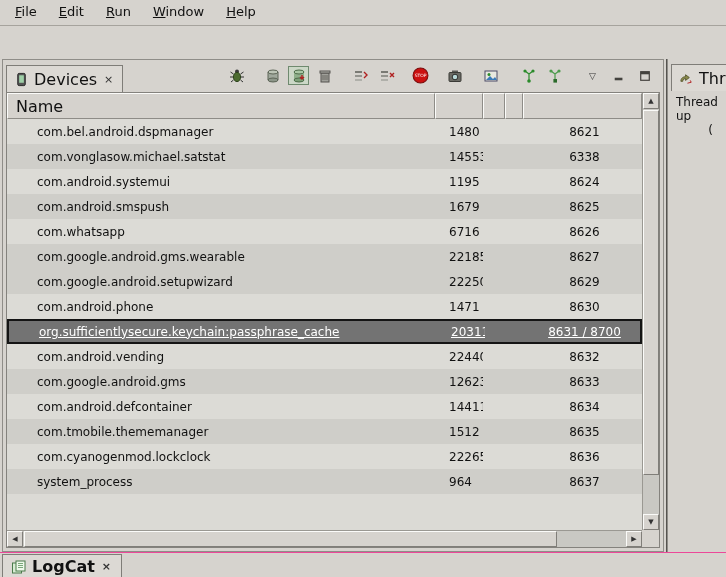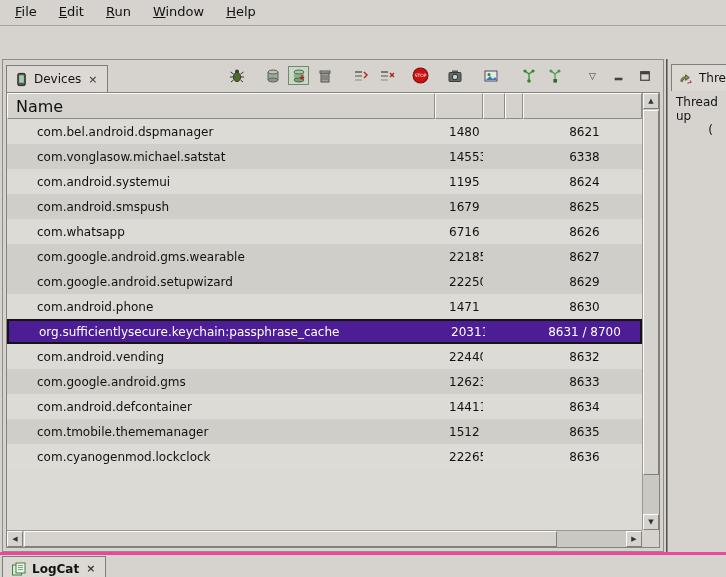--- a/index.html
+++ b/index.html
@@ -16,21 +16,21 @@
   .menu-item { display:inline-block; padding:4px 11px; font-size:13px; cursor:default; }
   .menu-item::first-letter { text-decoration:underline; }
   .toolbar-strip { position:absolute; top:27px; left:0; right:0; height:32px; background:#d6d3ce; }
 
   
   .devices-panel { position:absolute; left:2px; top:59px; width:662px; height:493px;
     background:#d6d3ce; border:1px solid #8f8d88; }
   .panel-tabs { position:absolute; left:0; top:0; right:0; height:32px; display:flex; align-items:flex-end; }
   .tab { display:flex; align-items:center; gap:5px; height:27px; padding:0 7px;
     background:#dcd9d4; border:1px solid #7f7d78; border-bottom:none; margin-left:3px; white-space:nowrap; }
-  .tab-label { font-size:12px; }
+  .tab-label { font-size:16px; }
   .tab-close { font-size:11px; color:#333; padding:0 2px; }
 
   .dev-toolbar { position:absolute; right:8px; top:6px; display:flex; align-items:center; gap:5px; }
   .tool { width:21px; height:19px; display:flex; align-items:center; justify-content:center; }
   .tool.pressed { background:#ccd8c7; border:1px solid #6f8a6f; }
   .g10 { margin-left:10px; } .g8 { margin-left:8px; } .g12 { margin-left:12px; }
   .glyph-btn { font-size:9px; color:#333; }
 
   
   .table { position:absolute; left:3px; right:3px; top:32px; bottom:3px;
@@ -38,21 +38,21 @@
   .thead { position:absolute; top:0; left:0; right:17px; height:26px; display:flex; }
   .th { background:#d5d2cd; display:flex; align-items:center; padding:0 8px; font-size:16px;
     border-top:1px solid #fbfbf9; border-left:1px solid #fbfbf9;
     border-right:1px solid #8e8c87; border-bottom:1px solid #8e8c87;
     overflow:hidden; white-space:nowrap; }
   .w-name { width:428px; } .w-pid { width:48px; } .w-c3 { width:22px; } .w-c4 { width:14px; } .w-port { flex:1;text-align:center; }
   .tbody { position:absolute; top:26px; left:0; right:17px; bottom:17px; overflow:hidden; }
   .trow { height:25px; display:flex; align-items:center; }
   .trow.even { background:#dcdbd6; }
   .trow.odd  { background:#cfcec9; }
-  .trow.selected { background:#4c1d95; color:#fff; border:2px solid #141414; }
+  .trow.selected { background:#737373; color:#fff; border:2px solid #141414;text-decoration:underline; }
   .td { overflow:hidden; white-space:nowrap; }
   .td.w-name { padding-left:30px; }
   .td.w-pid  { padding-left:14px; }
   .td.w-port { padding-left:8px; }
 
   
   .vscroll { position:absolute; top:0; right:0; bottom:17px; width:17px;
     background:#c9c8c3; border-left:1px solid #9a9892; }
   .hscroll { position:absolute; left:0; right:17px; bottom:0; height:17px;
     background:#c9c8c3; border-top:1px solid #9a9892; }
@@ -70,21 +70,21 @@
   
   .sash { position:absolute; left:664px; top:59px; width:3px; height:493px;
     background:#d6d3ce; border-right:1px solid #55534f; }
   .threads-panel { position:absolute; left:667px; top:59px; width:59px; height:493px;
     background:#d6d3ce; border-left:1px solid #8f8d88; overflow:hidden; }
   .threads-body { position:absolute; top:32px; left:0; right:0; bottom:0; padding:4px 8px; }
   .threads-line2 { text-align:right; padding-right:5px; }
 
   
   .logcat-bar { position:absolute; left:0; right:0; bottom:0; height:25px;
-    background:#d6d3ce; border-top:3px solid #ec4899;padding-left:32px; }
+    background:#d6d3ce; border-top:1px solid #ec4899;padding-left:32px; }
   .logcat-tab { position:absolute; left:2px; top:1px; height:24px; display:flex; align-items:center;
     gap:5px; padding:0 8px; background:#dcd9d4; border:1px solid #7f7d78; border-bottom:none;
     font-weight:bold; }
   svg { display:block; }
 </style>
 </head>
 <body>
 
 <div class="menubar">
   <span class="menu-item">File</span>
@@ -322,20 +322,27 @@
         </div>
 
         <div class="trow even">
           <div class="td w-name">com.cyanogenmod.lockclock</div>
           <div class="td w-pid">22265</div>
           <div class="td w-c3"></div>
           <div class="td w-c4"></div>
           <div class="td w-port">8636</div>
         </div>
 
+        <div class="trow odd">
+          <div class="td w-name">system_process</div>
+          <div class="td w-pid">964</div>
+          <div class="td w-c3"></div>
+          <div class="td w-c4"></div>
+          <div class="td w-port">8637</div>
+        </div>
       </div>
 
     <div class="vscroll">
       <div class="sbtn v-up">▲</div>
       <div class="vthumb"></div>
       <div class="sbtn v-down">▼</div>
     </div>
     <div class="hscroll">
       <div class="sbtn h-left">◀</div>
       <div class="hthumb"></div>

